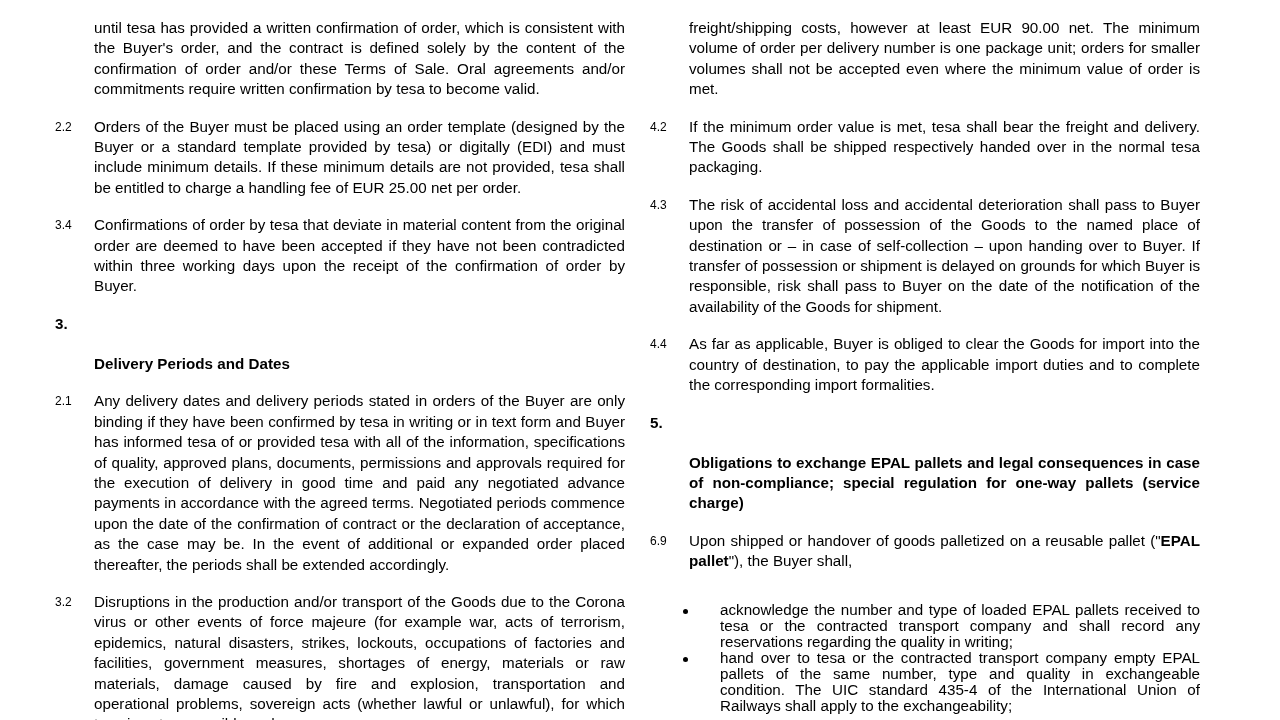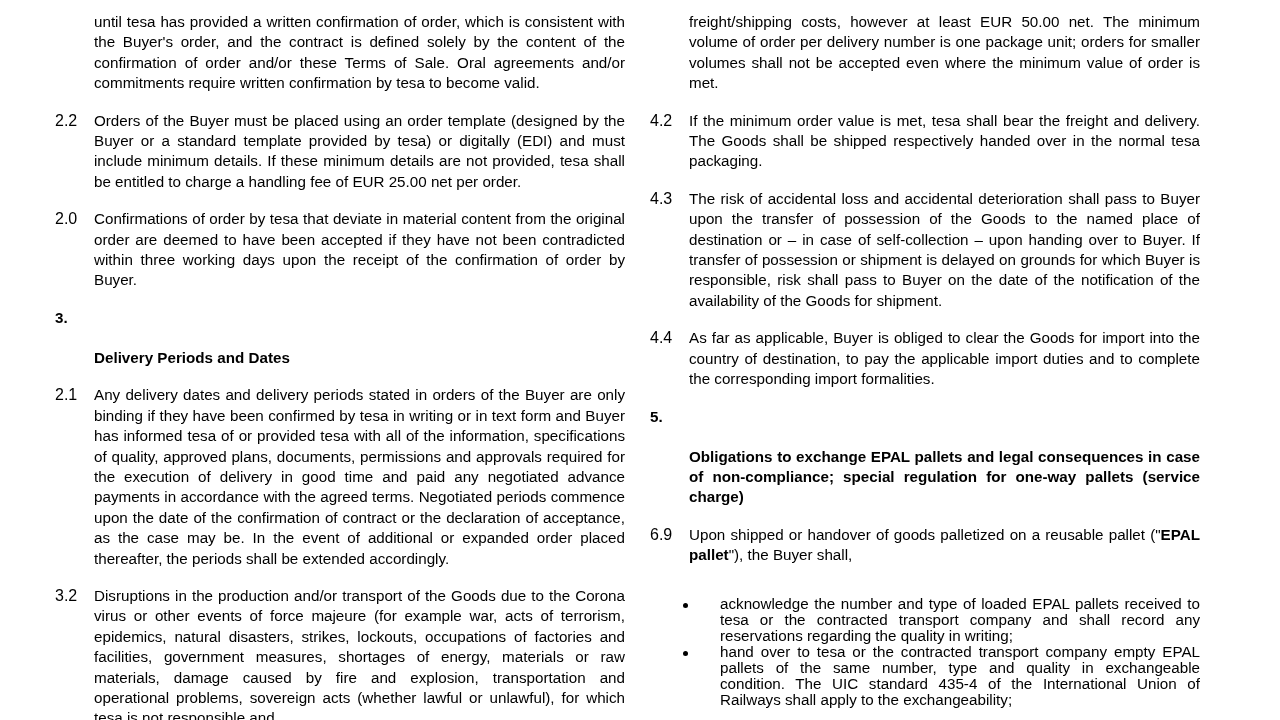--- a/index.html
+++ b/index.html
@@ -30,34 +30,34 @@
   #col-right { left: 650px; width: 550px; }
 
   
   .clause {
     display: flex;
     align-items: flex-start;
     margin: 0 0 17px 0;
   }
   .clause-num {
     flex: 0 0 39px;
-    font-size: 16px;
+    font-size: 12px;
     line-height: 20.4px;
     white-space: nowrap;
   }
   .clause-body {
     flex: 1 1 auto;
     font-size: 15.2px;
     line-height: 20.4px;
     text-align: justify;
     text-justify: inter-word;
     hyphens: none;
   }
   
-  .clause.runover { margin-top: 12px; }
+  .clause.runover { margin-top: 18px; }
   .clause.runover .clause-num { visibility: hidden; }
 
   
   .section-head {
     display: flex;
     align-items: flex-start;
     margin: 0 0 17px 0;
     font-weight: bold;
   }
   .section-head .clause-num {
@@ -123,21 +123,21 @@
       <div class="clause-num"></div>
       <div class="clause-body">until tesa has provided a written confirmation of order, which is consistent with the Buyer's order, and the contract is defined solely by the content of the confirmation of order and/or these Terms of Sale. Oral agreements and/or commitments require written confirmation by tesa to become valid.</div>
     </div>
 
     <div class="clause">
       <div class="clause-num">2.2</div>
       <div class="clause-body">Orders of the Buyer must be placed using an order template (designed by the Buyer or a standard template provided by tesa) or digitally (EDI) and must include minimum details. If these minimum details are not provided, tesa shall be entitled to charge a handling fee of EUR 25.00 net per order.</div>
     </div>
 
     <div class="clause">
-      <div class="clause-num">2.0</div>
+      <div class="clause-num">3.4</div>
       <div class="clause-body">Confirmations of order by tesa that deviate in material content from the original order are deemed to have been accepted if they have not been contradicted within three working days upon the receipt of the confirmation of order by Buyer.</div>
     </div>
 
     <div class="section-head nojustify">
       <div class="clause-num">3.</div>
       <div class="clause-body">Delivery Periods and Dates</div>
     </div>
 
     <div class="clause">
       <div class="clause-num">2.1</div>
@@ -148,21 +148,21 @@
       <div class="clause-num">3.2</div>
       <div class="clause-body">Disruptions in the production and/or transport of the Goods due to the Corona virus or other events of force majeure (for example  war, acts of terrorism, epidemics, natural disasters, strikes, lockouts, occupations of factories and facilities, government measures, shortages of energy, materials or raw materials, damage caused by fire and explosion, transportation and operational problems, sovereign acts (whether lawful or unlawful), for which tesa is not responsible and</div>
     </div>
 
   </div>
 
   <div class="column" id="col-right">
 
     <div class="clause runover">
       <div class="clause-num"></div>
-      <div class="clause-body">freight/shipping costs, however at least EUR 50.00 net. The minimum volume of order per delivery number is one package unit; orders for smaller volumes shall not be accepted even where the minimum value of order is met.</div>
+      <div class="clause-body">freight/shipping costs, however at least EUR 90.00 net. The minimum volume of order per delivery number is one package unit; orders for smaller volumes shall not be accepted even where the minimum value of order is met.</div>
     </div>
 
     <div class="clause">
       <div class="clause-num">4.2</div>
       <div class="clause-body">If the minimum order value is met, tesa shall bear the freight and delivery. The Goods shall be shipped respectively handed over in the normal tesa packaging.</div>
     </div>
 
     <div class="clause">
       <div class="clause-num">4.3</div>
       <div class="clause-body">The risk  of accidental loss and accidental deterioration shall pass to Buyer upon the transfer of possession of  the Goods to the named place of destination or – in case of self-collection – upon handing over to Buyer. If transfer of possession or shipment is delayed on grounds for which Buyer is responsible, risk shall pass to Buyer on the date of the notification of the availability of the Goods for shipment.</div>

